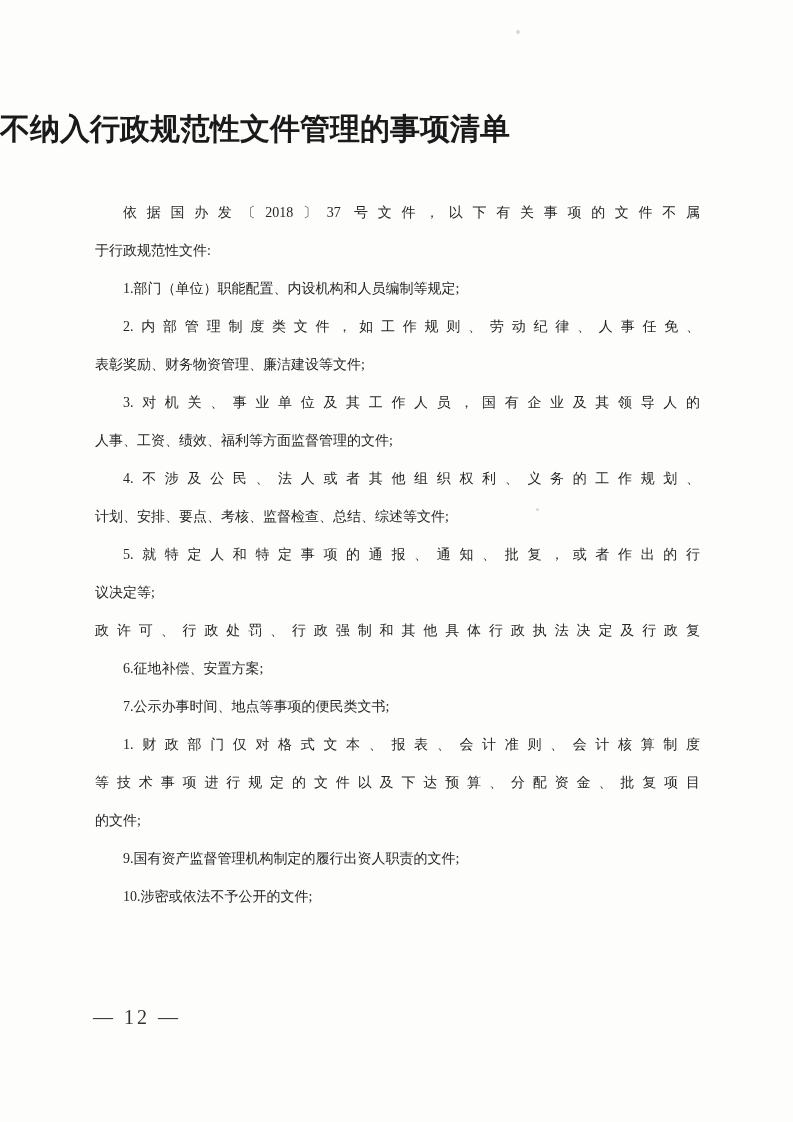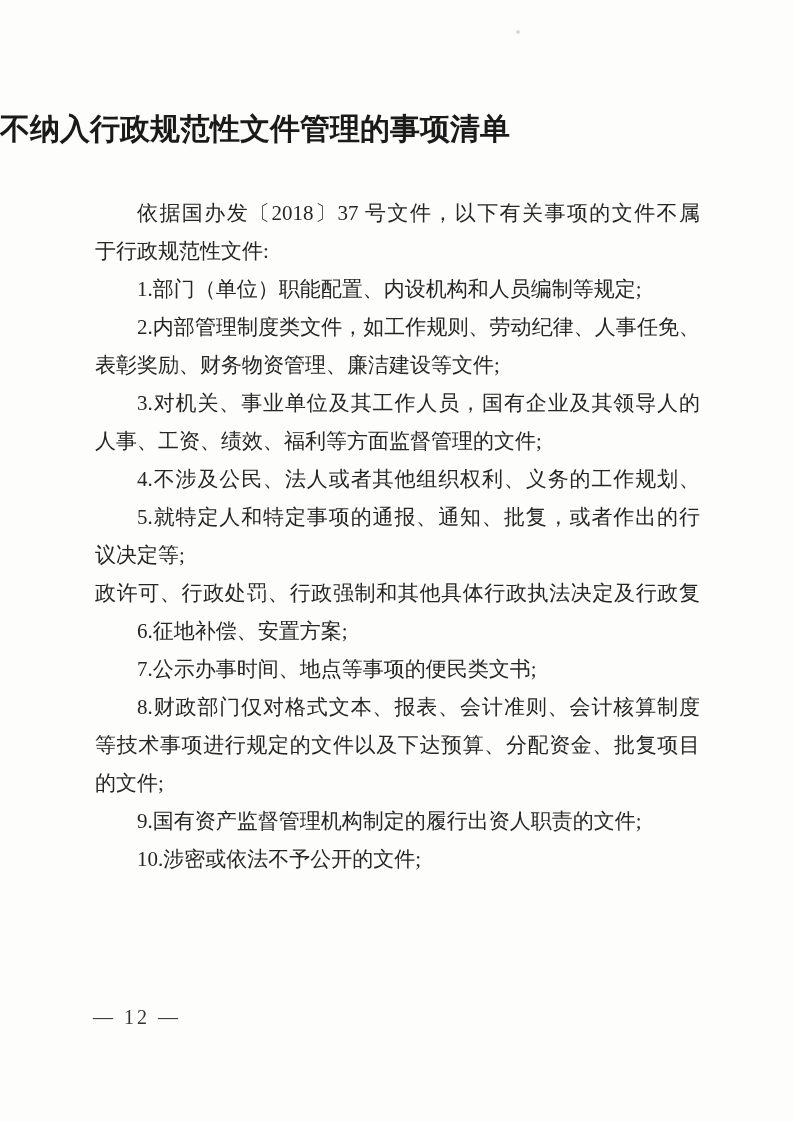--- a/index.html
+++ b/index.html
@@ -31,21 +31,21 @@
   }
   .doc-body{
     position:absolute;
     top:194px;
     left:95px;
     width:605px;
   }
   .line{
     height:38px;
     line-height:38px;
-    font-size:21px;
+    font-size:14px;
     text-align:justify;
     text-justify:inter-character;
     color:#262626;
   }
   .line.indent{ text-indent:2em; }
   .line.fill{ text-align-last:justify; }
   .page-number{
     position:absolute;
     top:1000px;
     left:93px;
@@ -74,26 +74,27 @@
 
   <div class="doc-body">
       <div class="line indent fill">依据国办发〔2018〕37 号文件，以下有关事项的文件不属</div>
       <div class="line">于行政规范性文件:</div>
       <div class="line indent">1.部门（单位）职能配置、内设机构和人员编制等规定;</div>
       <div class="line indent fill">2.内部管理制度类文件，如工作规则、劳动纪律、人事任免、</div>
       <div class="line">表彰奖励、财务物资管理、廉洁建设等文件;</div>
       <div class="line indent fill">3.对机关、事业单位及其工作人员，国有企业及其领导人的</div>
       <div class="line">人事、工资、绩效、福利等方面监督管理的文件;</div>
       <div class="line indent fill">4.不涉及公民、法人或者其他组织权利、义务的工作规划、</div>
+      <div class="line">计划、安排、要点、考核、监督检查、总结、综述等文件;</div>
       <div class="line indent fill">5.就特定人和特定事项的通报、通知、批复，或者作出的行</div>
       <div class="line">议决定等;</div>
       <div class="line fill">政许可、行政处罚、行政强制和其他具体行政执法决定及行政复</div>
       <div class="line indent">6.征地补偿、安置方案;</div>
       <div class="line indent">7.公示办事时间、地点等事项的便民类文书;</div>
-      <div class="line indent fill">8.财政部门仅对格式文本、报表、会计准则、会计核算制度</div>
+      <div class="line indent fill">1.财政部门仅对格式文本、报表、会计准则、会计核算制度</div>
       <div class="line fill">等技术事项进行规定的文件以及下达预算、分配资金、批复项目</div>
       <div class="line">的文件;</div>
       <div class="line indent">9.国有资产监督管理机构制定的履行出资人职责的文件;</div>
       <div class="line indent">10.涉密或依法不予公开的文件;</div>
     </div>
 
   <div class="page-number">— 12 —</div>
 </div>
 
 </body></html>

